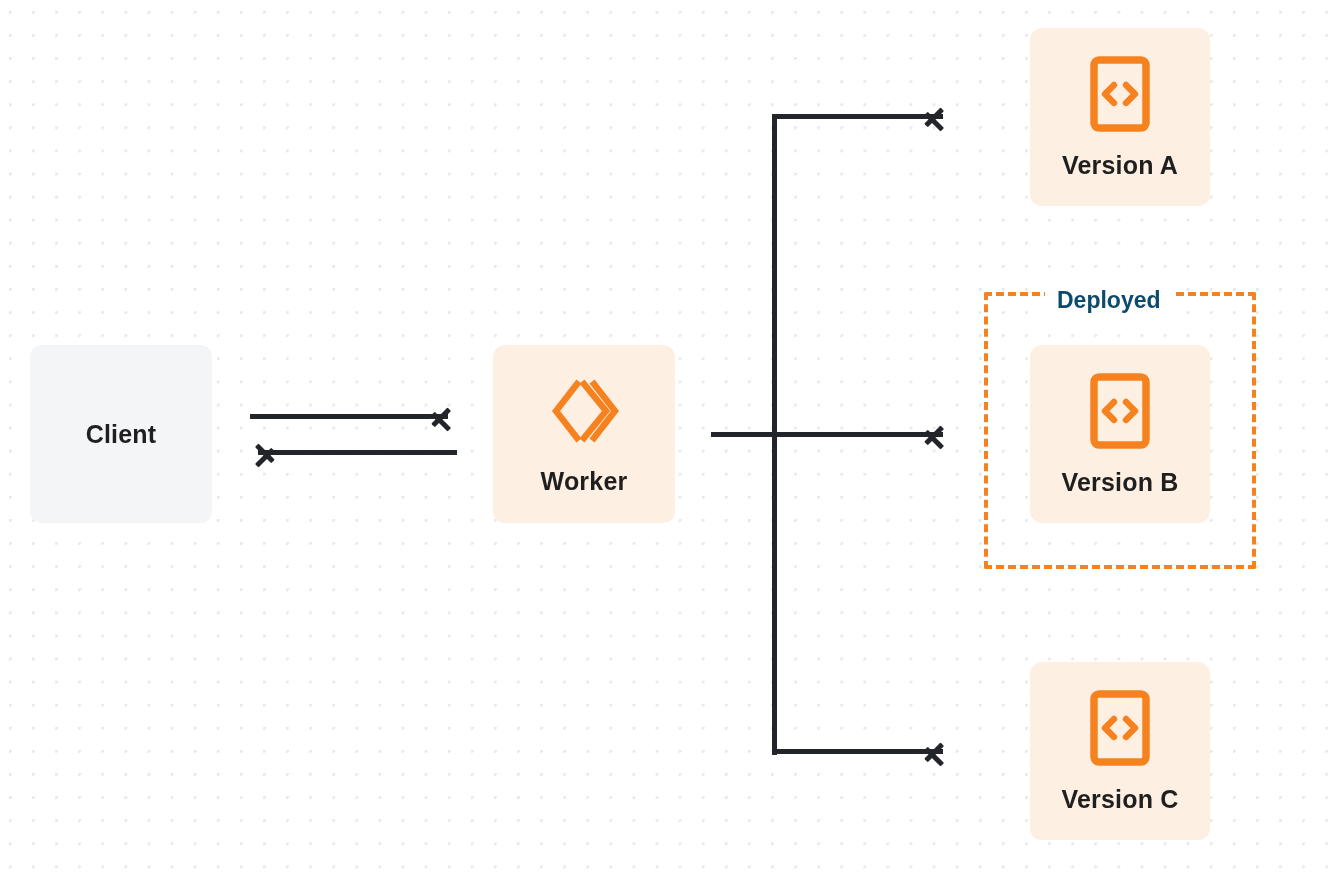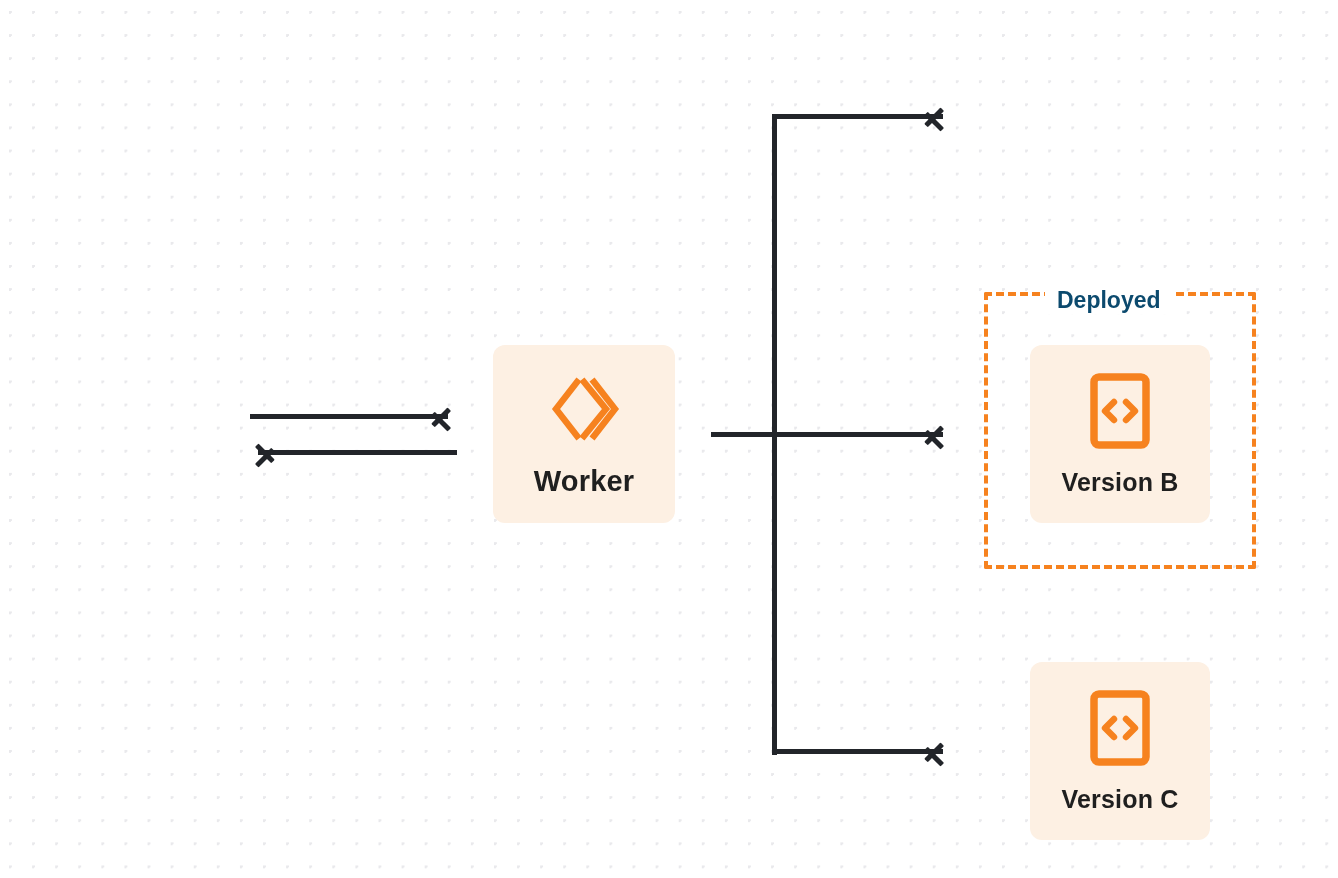--- a/index.html
+++ b/index.html
@@ -46,21 +46,21 @@
   }
   #client-node .node-label { font-size: 25px; }
 
   #worker-node {
     left: 493px;
     top: 345px;
     width: 182px;
     height: 178px;
     background: #fdf0e3;
   }
-  #worker-node .node-label { font-size: 29px; margin-top: 14px; }
+  #worker-node .node-label { font-size: 25px; margin-top: 14px; }
 
   .version-node {
     width: 180px;
     height: 178px;
     background: #fdf0e3;
   }
   .version-node .node-label { font-size: 25px; margin-top: 14px; }
 
   #version-a-node { left: 1030px; top: 28px; }
   #version-b-node { left: 1030px; top: 345px; }
@@ -143,20 +143,23 @@
     letter-spacing: 0.4px;
   }
 
   .icon { display: block; }
 </style>
 </head>
 <body>
 
 <div id="canvas">
 
+  <div class="node" id="client-node">
+    <div class="node-label">Client</div>
+  </div>
 
   <div class="conn h-line" id="client-to-worker-line"></div>
   <div class="arrowhead right" id="arrow-client-to-worker">
     <span class="a"></span>
       <span class="b"></span>
   </div>
 
   <div class="conn h-line" id="worker-to-client-line"></div>
   <div class="arrowhead left" id="arrow-worker-to-client">
     <span class="a"></span>
@@ -191,36 +194,46 @@
   </div>
   <div class="arrowhead right" id="arrow-to-version-c">
     <span class="a"></span>
       <span class="b"></span>
   </div>
 
 
   <div id="deployed-frame"></div>
   <div id="deployed-label">Deployed</div>
 
-
-  <div class="node version-node" id="version-c-node">
+  <div class="node version-node" id="version-a-node">
     <span class="icon">
       <svg width="62" height="78" viewBox="0 0 62 78" aria-hidden="true">
         <rect x="5" y="5" width="52" height="68" rx="5" ry="5" fill="none" stroke="#F6821F" stroke-width="7.5"></rect>
         <polyline points="25,30 16,39 25,48" fill="none" stroke="#F6821F" stroke-width="6.4" stroke-linecap="round" stroke-linejoin="round"></polyline>
         <polyline points="37,30 46,39 37,48" fill="none" stroke="#F6821F" stroke-width="6.4" stroke-linecap="round" stroke-linejoin="round"></polyline>
       </svg>
     </span>
-    <div class="node-label">Version C</div>
-  </div>
-
-  <div class="node version-node" id="version-b-node">
+    <div class="node-label">Version A</div>
+  </div>
+
+  <div class="node version-node" id="version-c-node">
     <span class="icon">
       <svg width="62" height="78" viewBox="0 0 62 78" aria-hidden="true">
         <rect x="5" y="5" width="52" height="68" rx="5" ry="5" fill="none" stroke="#F6821F" stroke-width="7.5"></rect>
         <polyline points="25,30 16,39 25,48" fill="none" stroke="#F6821F" stroke-width="6.4" stroke-linecap="round" stroke-linejoin="round"></polyline>
         <polyline points="37,30 46,39 37,48" fill="none" stroke="#F6821F" stroke-width="6.4" stroke-linecap="round" stroke-linejoin="round"></polyline>
       </svg>
     </span>
+    <div class="node-label">Version C</div>
+  </div>
+
+  <div class="node version-node" id="version-b-node">
+    <span class="icon">
+      <svg width="62" height="78" viewBox="0 0 62 78" aria-hidden="true">
+        <rect x="5" y="5" width="52" height="68" rx="5" ry="5" fill="none" stroke="#F6821F" stroke-width="7.5"></rect>
+        <polyline points="25,30 16,39 25,48" fill="none" stroke="#F6821F" stroke-width="6.4" stroke-linecap="round" stroke-linejoin="round"></polyline>
+        <polyline points="37,30 46,39 37,48" fill="none" stroke="#F6821F" stroke-width="6.4" stroke-linecap="round" stroke-linejoin="round"></polyline>
+      </svg>
+    </span>
     <div class="node-label">Version B</div>
   </div>
 
 </div>
 
 </body></html>

